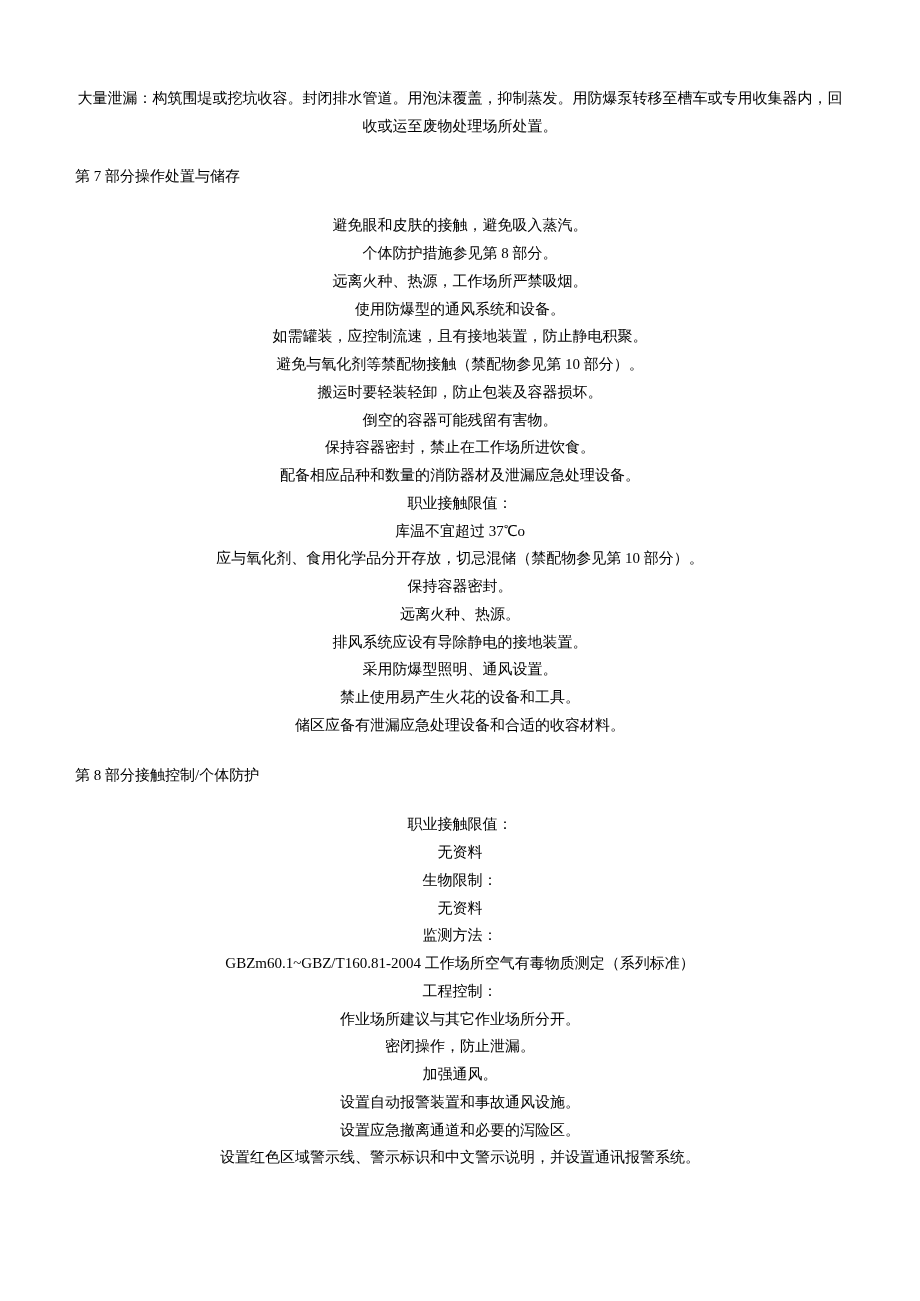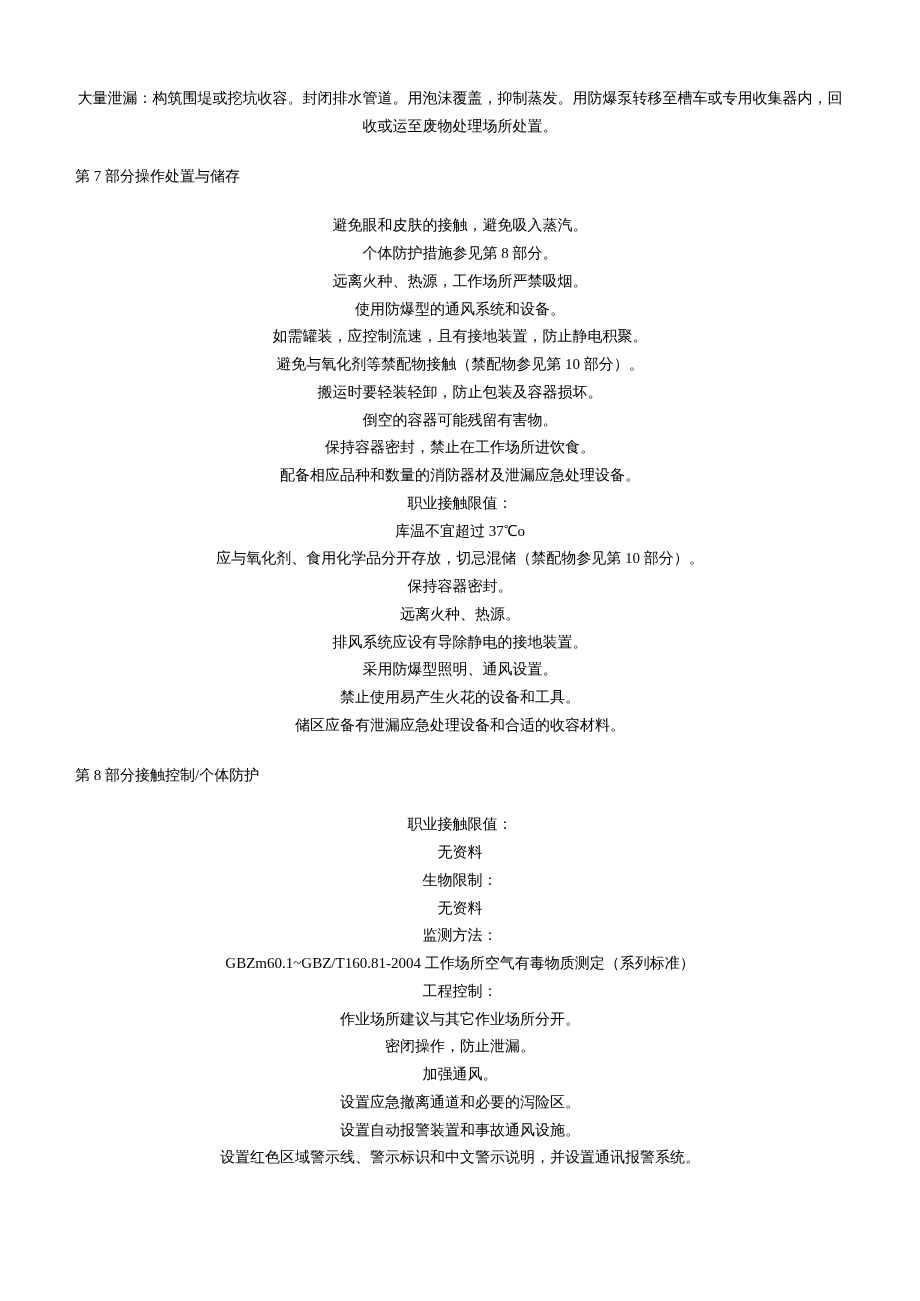--- a/index.html
+++ b/index.html
@@ -60,17 +60,17 @@
   <p class="para">职业接触限值：</p>
   <p class="para">无资料</p>
   <p class="para">生物限制：</p>
   <p class="para">无资料</p>
   <p class="para">监测方法：</p>
   <p class="para">GBZm60.1~GBZ/T160.81-2004 工作场所空气有毒物质测定（系列标准）</p>
   <p class="para">工程控制：</p>
   <p class="para">作业场所建议与其它作业场所分开。</p>
   <p class="para">密闭操作，防止泄漏。</p>
   <p class="para">加强通风。</p>
+  <p class="para">设置自动报警装置和事故通风设施。</p>
   <p class="para">设置应急撤离通道和必要的泻险区。</p>
-  <p class="para">设置自动报警装置和事故通风设施。</p>
   <p class="para">设置红色区域警示线、警示标识和中文警示说明，并设置通讯报警系统。</p>
 
 </div>
 
 </body></html>

